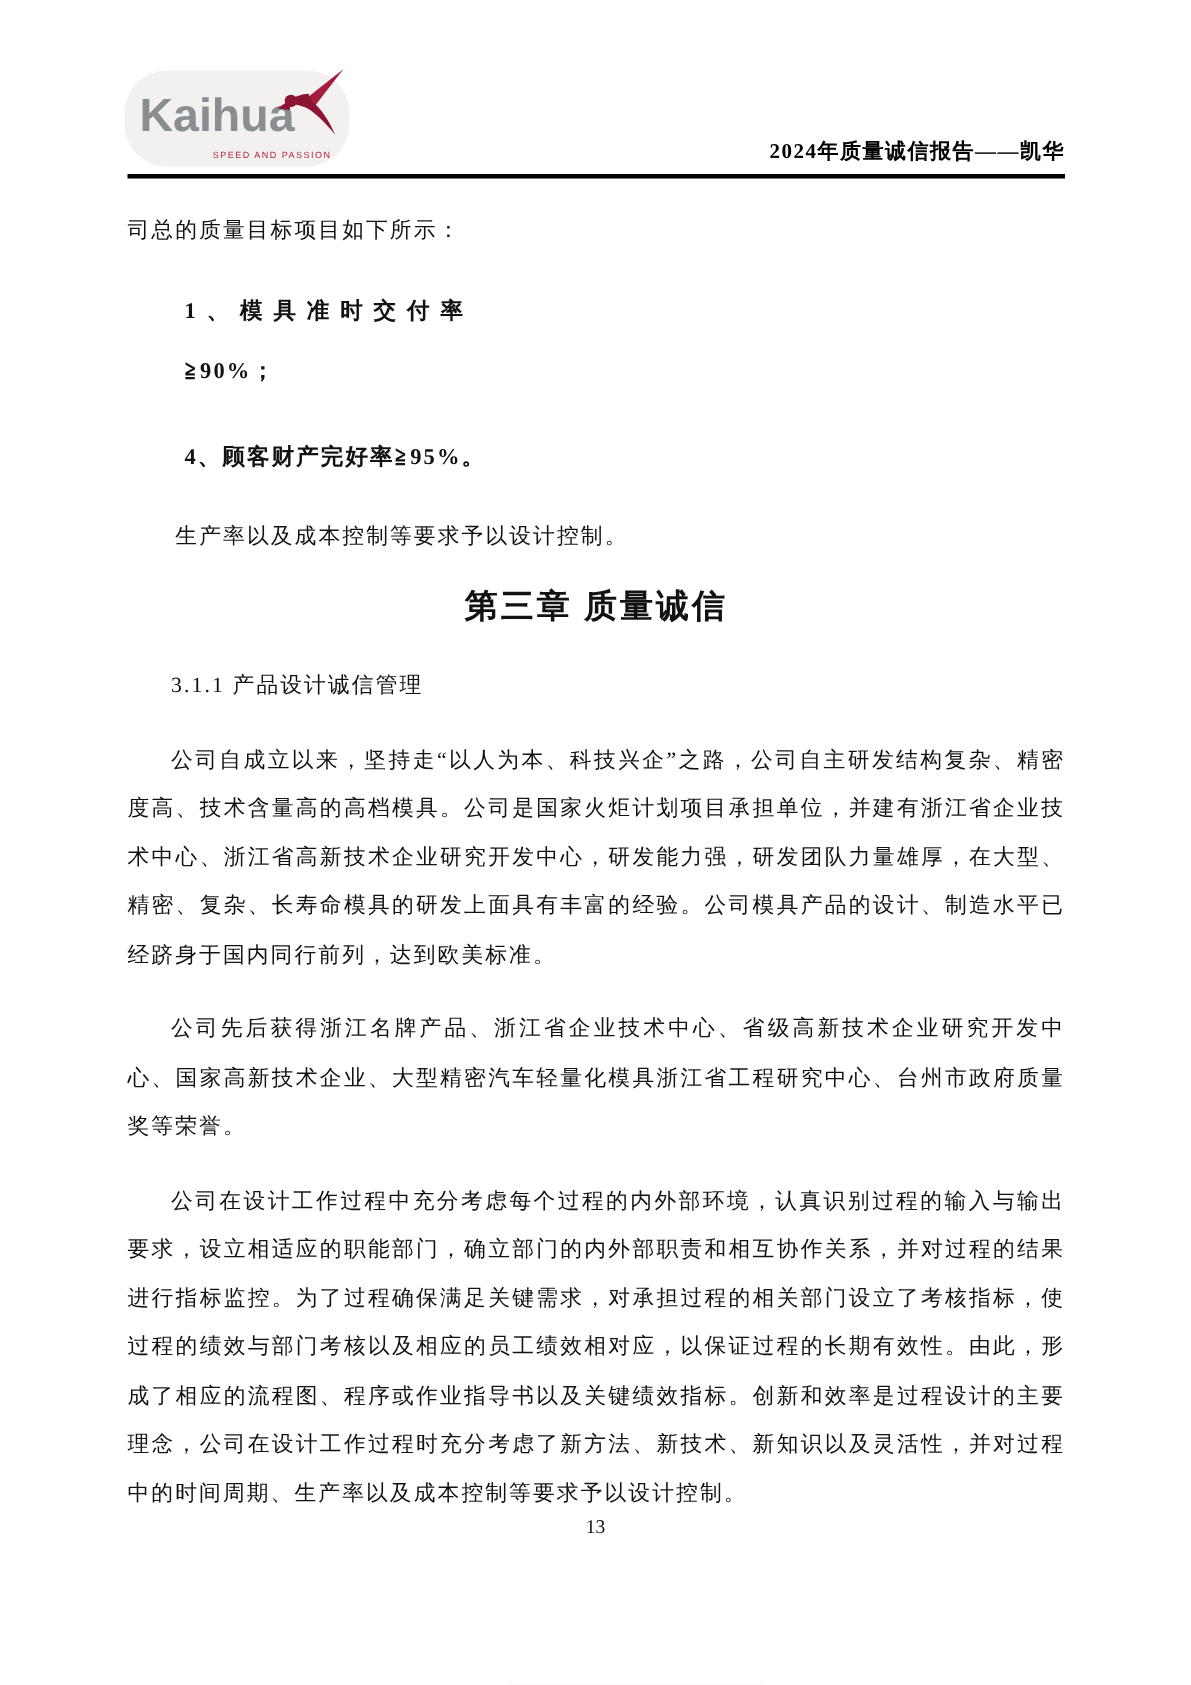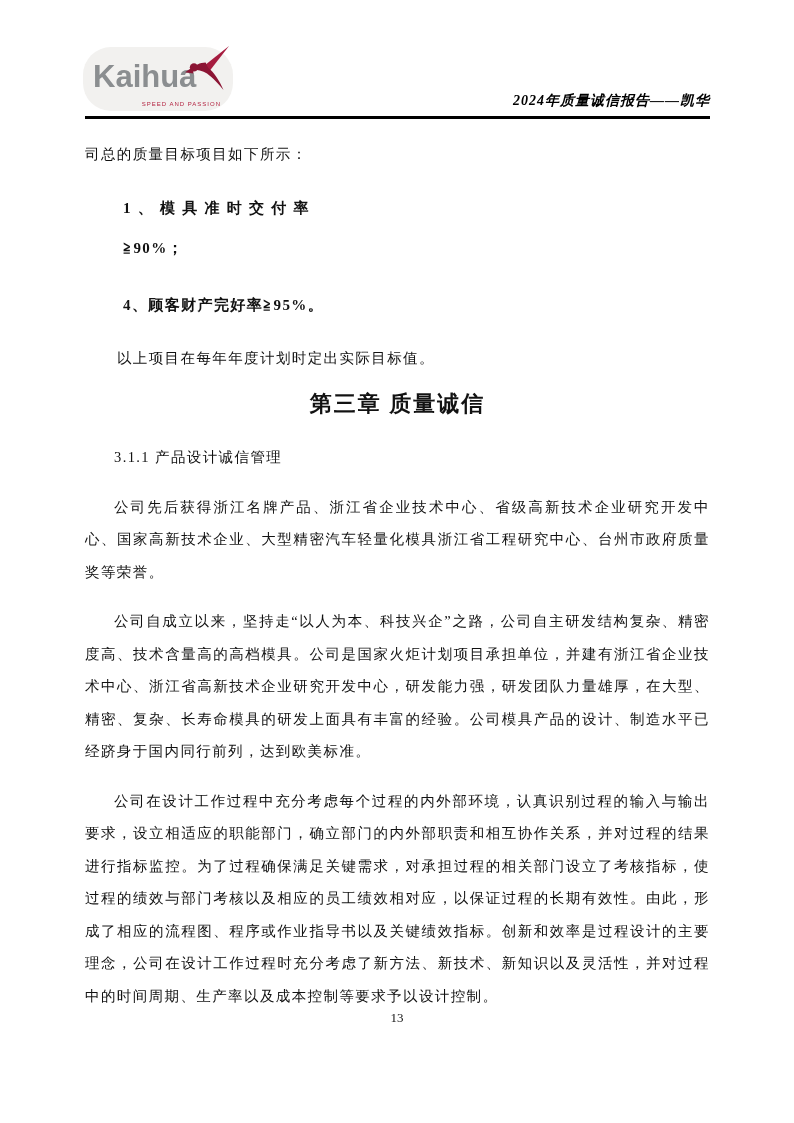--- a/index.html
+++ b/index.html
@@ -35,21 +35,21 @@
   .logo-bird { position: absolute; right: 0px; top: -4px; width: 44px; height: 46px; }
   .logo-tagline {
     position: absolute; right: 8px; bottom: 2px;
     font-family: "Liberation Sans", "DejaVu Sans", sans-serif;
     font-size: 6px; letter-spacing: 1px; color: #b32441;
     white-space: nowrap;
   }
   .header-title {
     position: absolute; top: 92px; right: 0;
     font-size: 14px; font-weight: bold; color: #000;
-    letter-spacing: 1px; white-space: nowrap; font-style: italic;
+    letter-spacing: 1px; white-space: nowrap;
   }
   .header-rule {
     position: absolute; top: 116px; left: 0; right: 0;
     height: 3px; background: #000;
   }
   
   .content {
     position: absolute;
     top: 121px; left: 85px; right: 84px;
     font-size: 14.5px;
@@ -115,31 +115,31 @@
     <p class="line-intro">司总的质量目标项目如下所示：</p>
 
     <p class="goals-row">
       <span class="goal-col1">1、模具准时交付率≧90%；</span>
     </p>
 
     <p class="goals-row">
       <span class="goal-col2">4、顾客财产完好率≧95%。</span>
     </p>
 
-    <p class="goal-note">以上项目在每年年度计划时定出实际目标值。</p>
+    <p class="goal-note">生产率以及成本控制等要求予以设计控制。</p>
 
 
     <h1 class="chapter-title">第三章 质量诚信</h1>
 
 
     <p class="subsection-head">3.1.1 产品设计诚信管理</p>
 
+    <p class="body-para">公司自成立以来，坚持走“以人为本、科技兴企”之路，公司自主研发结构复杂、精密度高、技术含量高的高档模具。公司是国家火炬计划项目承担单位，并建有浙江省企业技术中心、浙江省高新技术企业研究开发中心，研发能力强，研发团队力量雄厚，在大型、精密、复杂、长寿命模具的研发上面具有丰富的经验。公司模具产品的设计、制造水平已经跻身于国内同行前列，达到欧美标准。</p>
+
     <p class="body-para">公司先后获得浙江名牌产品、浙江省企业技术中心、省级高新技术企业研究开发中心、国家高新技术企业、大型精密汽车轻量化模具浙江省工程研究中心、台州市政府质量奖等荣誉。</p>
-
-    <p class="body-para">公司自成立以来，坚持走“以人为本、科技兴企”之路，公司自主研发结构复杂、精密度高、技术含量高的高档模具。公司是国家火炬计划项目承担单位，并建有浙江省企业技术中心、浙江省高新技术企业研究开发中心，研发能力强，研发团队力量雄厚，在大型、精密、复杂、长寿命模具的研发上面具有丰富的经验。公司模具产品的设计、制造水平已经跻身于国内同行前列，达到欧美标准。</p>
 
     <p class="body-para">公司在设计工作过程中充分考虑每个过程的内外部环境，认真识别过程的输入与输出要求，设立相适应的职能部门，确立部门的内外部职责和相互协作关系，并对过程的结果进行指标监控。为了过程确保满足关键需求，对承担过程的相关部门设立了考核指标，使过程的绩效与部门考核以及相应的员工绩效相对应，以保证过程的长期有效性。由此，形成了相应的流程图、程序或作业指导书以及关键绩效指标。创新和效率是过程设计的主要理念，公司在设计工作过程时充分考虑了新方法、新技术、新知识以及灵活性，并对过程中的时间周期、生产率以及成本控制等要求予以设计控制。</p>
 
   </div>
 
   <div class="footer-pagenum">13</div>
 
 </div>
 
 </body></html>

